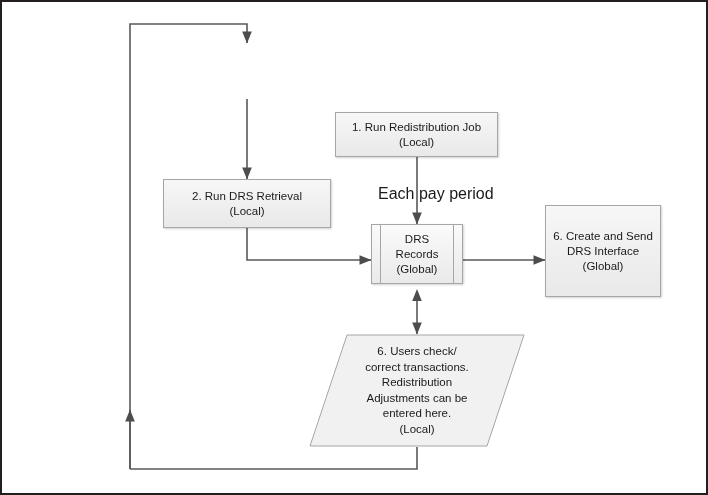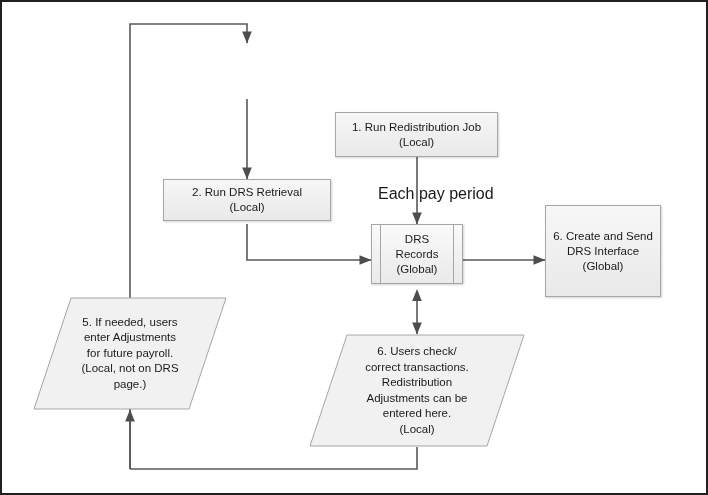--- a/index.html
+++ b/index.html
@@ -133,50 +133,40 @@
 
       <path d="M415,155 L415,222" marker-end="url(#arrow)"></path>
 
       <path d="M461,258 L543,258" marker-end="url(#arrow)"></path>
 
       <path d="M415,290 L415,332" marker-end="url(#arrow)" marker-start="url(#arrowback)"></path>
     </g>
   </svg>
 
 
-  <div class="node plain" style="left:161px; top:177px; width:168px; height:42px;">2. Run DRS Retrieval
+  <div class="node plain" style="left:161px; top:177px; width:168px; height:49px;">2. Run DRS Retrieval
 (Local)</div>
 
   <div class="node plain" style="left:333px; top:110px; width:163px; height:45px;">1. Run Redistribution Job
 (Local)</div>
 
   <div class="edge-label" style="left:376px; top:183px;">Each pay period</div>
 
   <div class="pp" style="left:369px; top:222px; width:92px; height:60px;">
     <span class="bar" style="left:8px;"></span>
     <span class="bar" style="right:8px;"></span>
     <span class="pp-text">DRS
 Records
 (Global)</span>
   </div>
 
   <div class="node plain" style="left:543px; top:203px; width:116px; height:92px;">6. Create and Send
 DRS Interface
 (Global)</div>
 
-  <div class="para-wrap" style="left:31px; top:295px; width:194px; height:113px;">
-    <svg width="194" height="113" viewBox="0 0 194 113" xmlns="http://www.w3.org/2000/svg">
-      <polygon points="38,1 193,1 156,112 1,112" fill="#f1f1f1" stroke="#a6a6a6" stroke-width="1"></polygon>
-    </svg>
-    <div class="para-text">5. If needed, users
-enter Adjustments
-for future payroll.
-(Local, not on DRS
-page.)</div>
-  </div>
 
   <div class="para-wrap" style="left:307px; top:332px; width:216px; height:113px;">
     <svg width="216" height="113" viewBox="0 0 216 113" xmlns="http://www.w3.org/2000/svg">
       <polygon points="38,1 215,1 178,112 1,112" fill="#f1f1f1" stroke="#a6a6a6" stroke-width="1"></polygon>
     </svg>
     <div class="para-text">6. Users  check/
 correct transactions.
 Redistribution
 Adjustments can be
 entered here.

